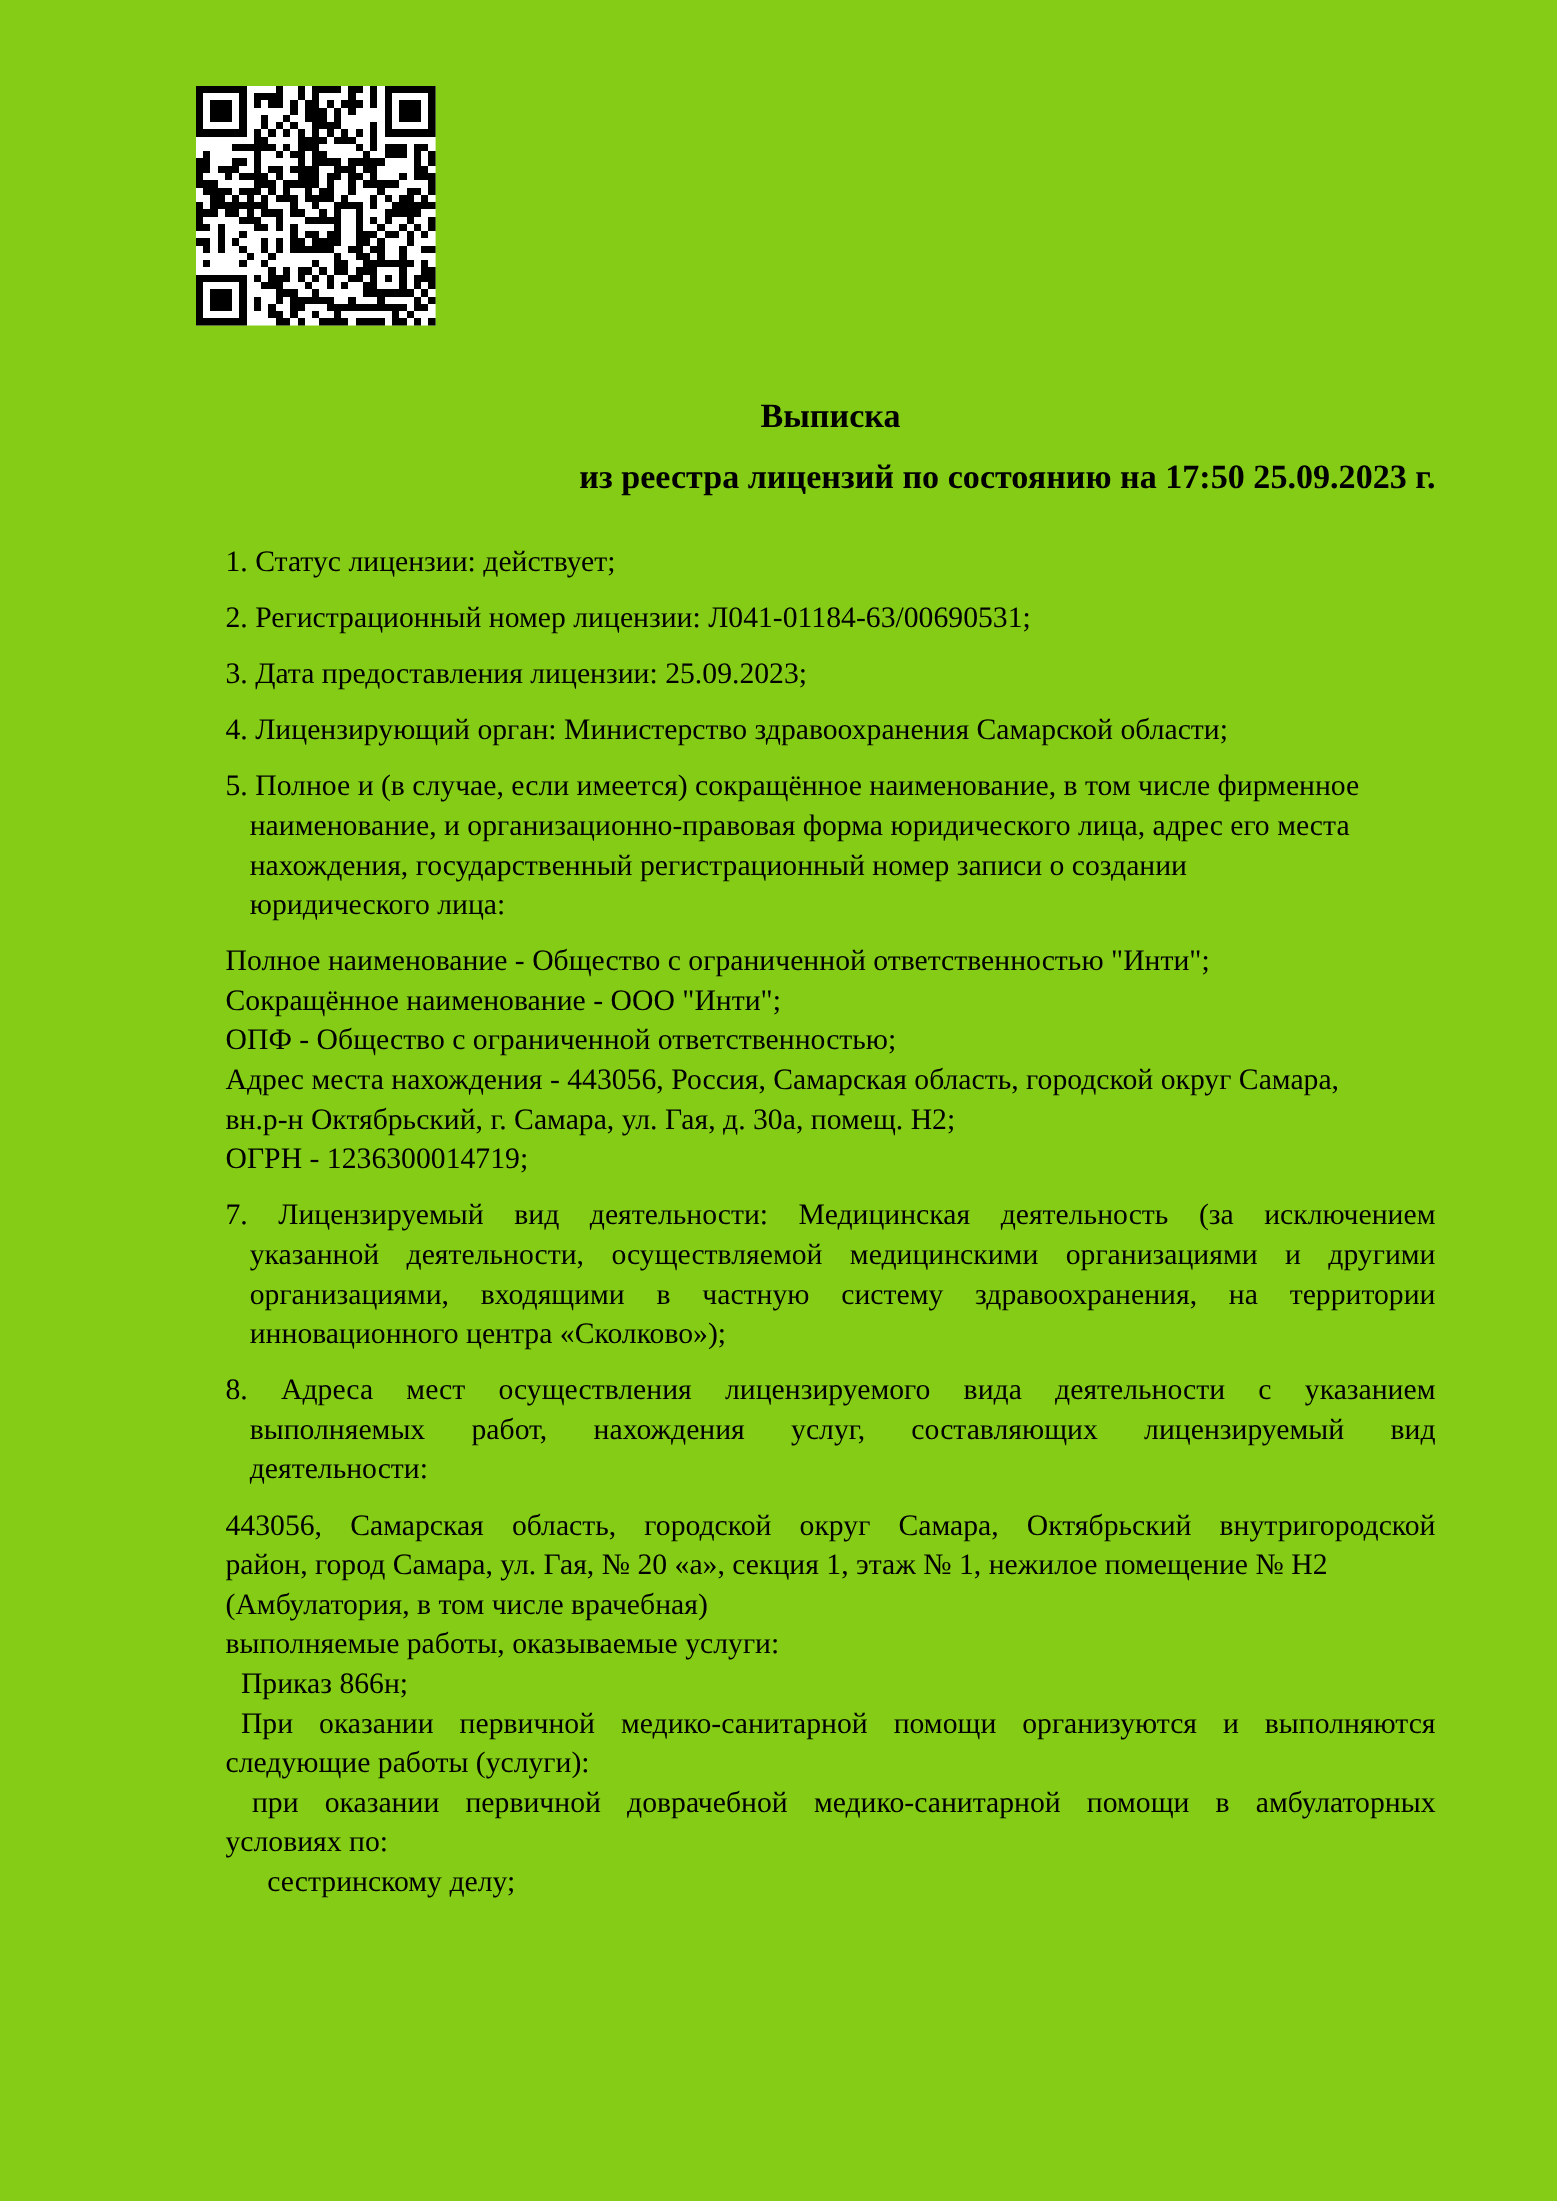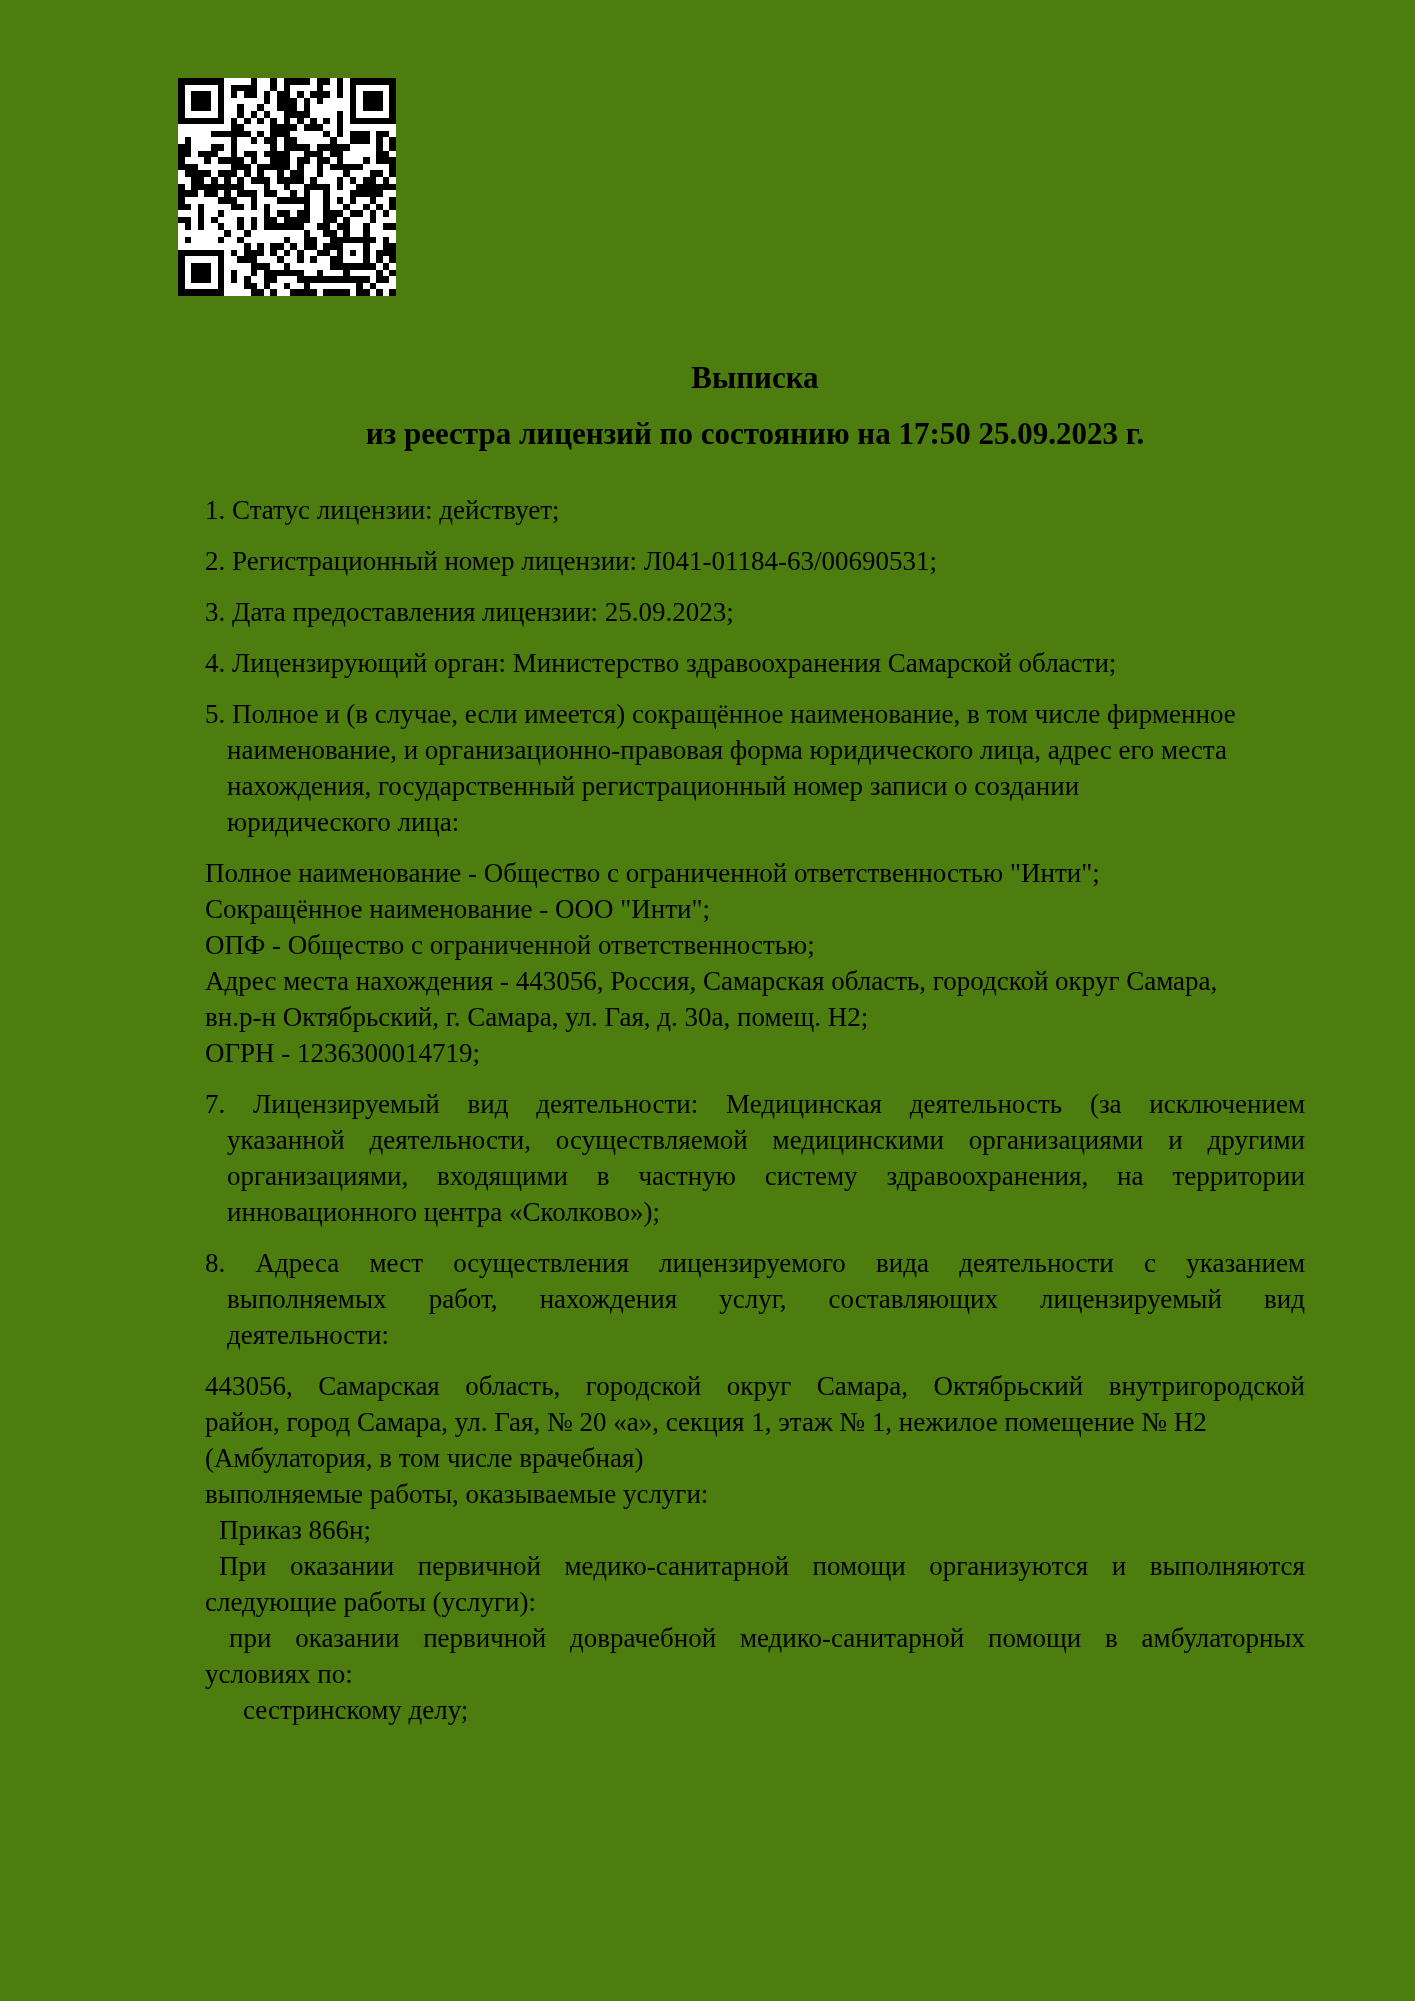--- a/index.html
+++ b/index.html
@@ -1,20 +1,20 @@
 <!DOCTYPE html>
 <html lang="ru"><head>
 <meta charset="utf-8">
 <style>
   html, body { margin: 0; padding: 0; background: #ffffff; }
   .page {
     position: relative;
     width: 1415px;
     height: 2001px;
-    background: #4d7c0f;
+    background: #84cc16;
     color: #000000;
     font-family: "Liberation Serif", "DejaVu Serif", serif;
     overflow: hidden;
   }
   .qr {
     position: absolute;
     left: 178px;
     top: 78px;
     width: 218px;
     height: 218px;
@@ -30,21 +30,21 @@
     font-size: 31px;
     line-height: 40px;
     font-weight: 700;
     text-align: center;
   }
   .subtitle {
     margin: 16px 0 0 0;
     font-size: 31px;
     line-height: 40px;
     font-weight: 700;
-    text-align: center;
+    text-align: right;
   }
   .doc-body {
     margin-top: 38px;
     font-size: 27px;
     line-height: 36px;
   }
   .block { margin-top: 15px; }
   .block:first-child { margin-top: 0; }
   .line { white-space: nowrap; }
   .line.jus {

